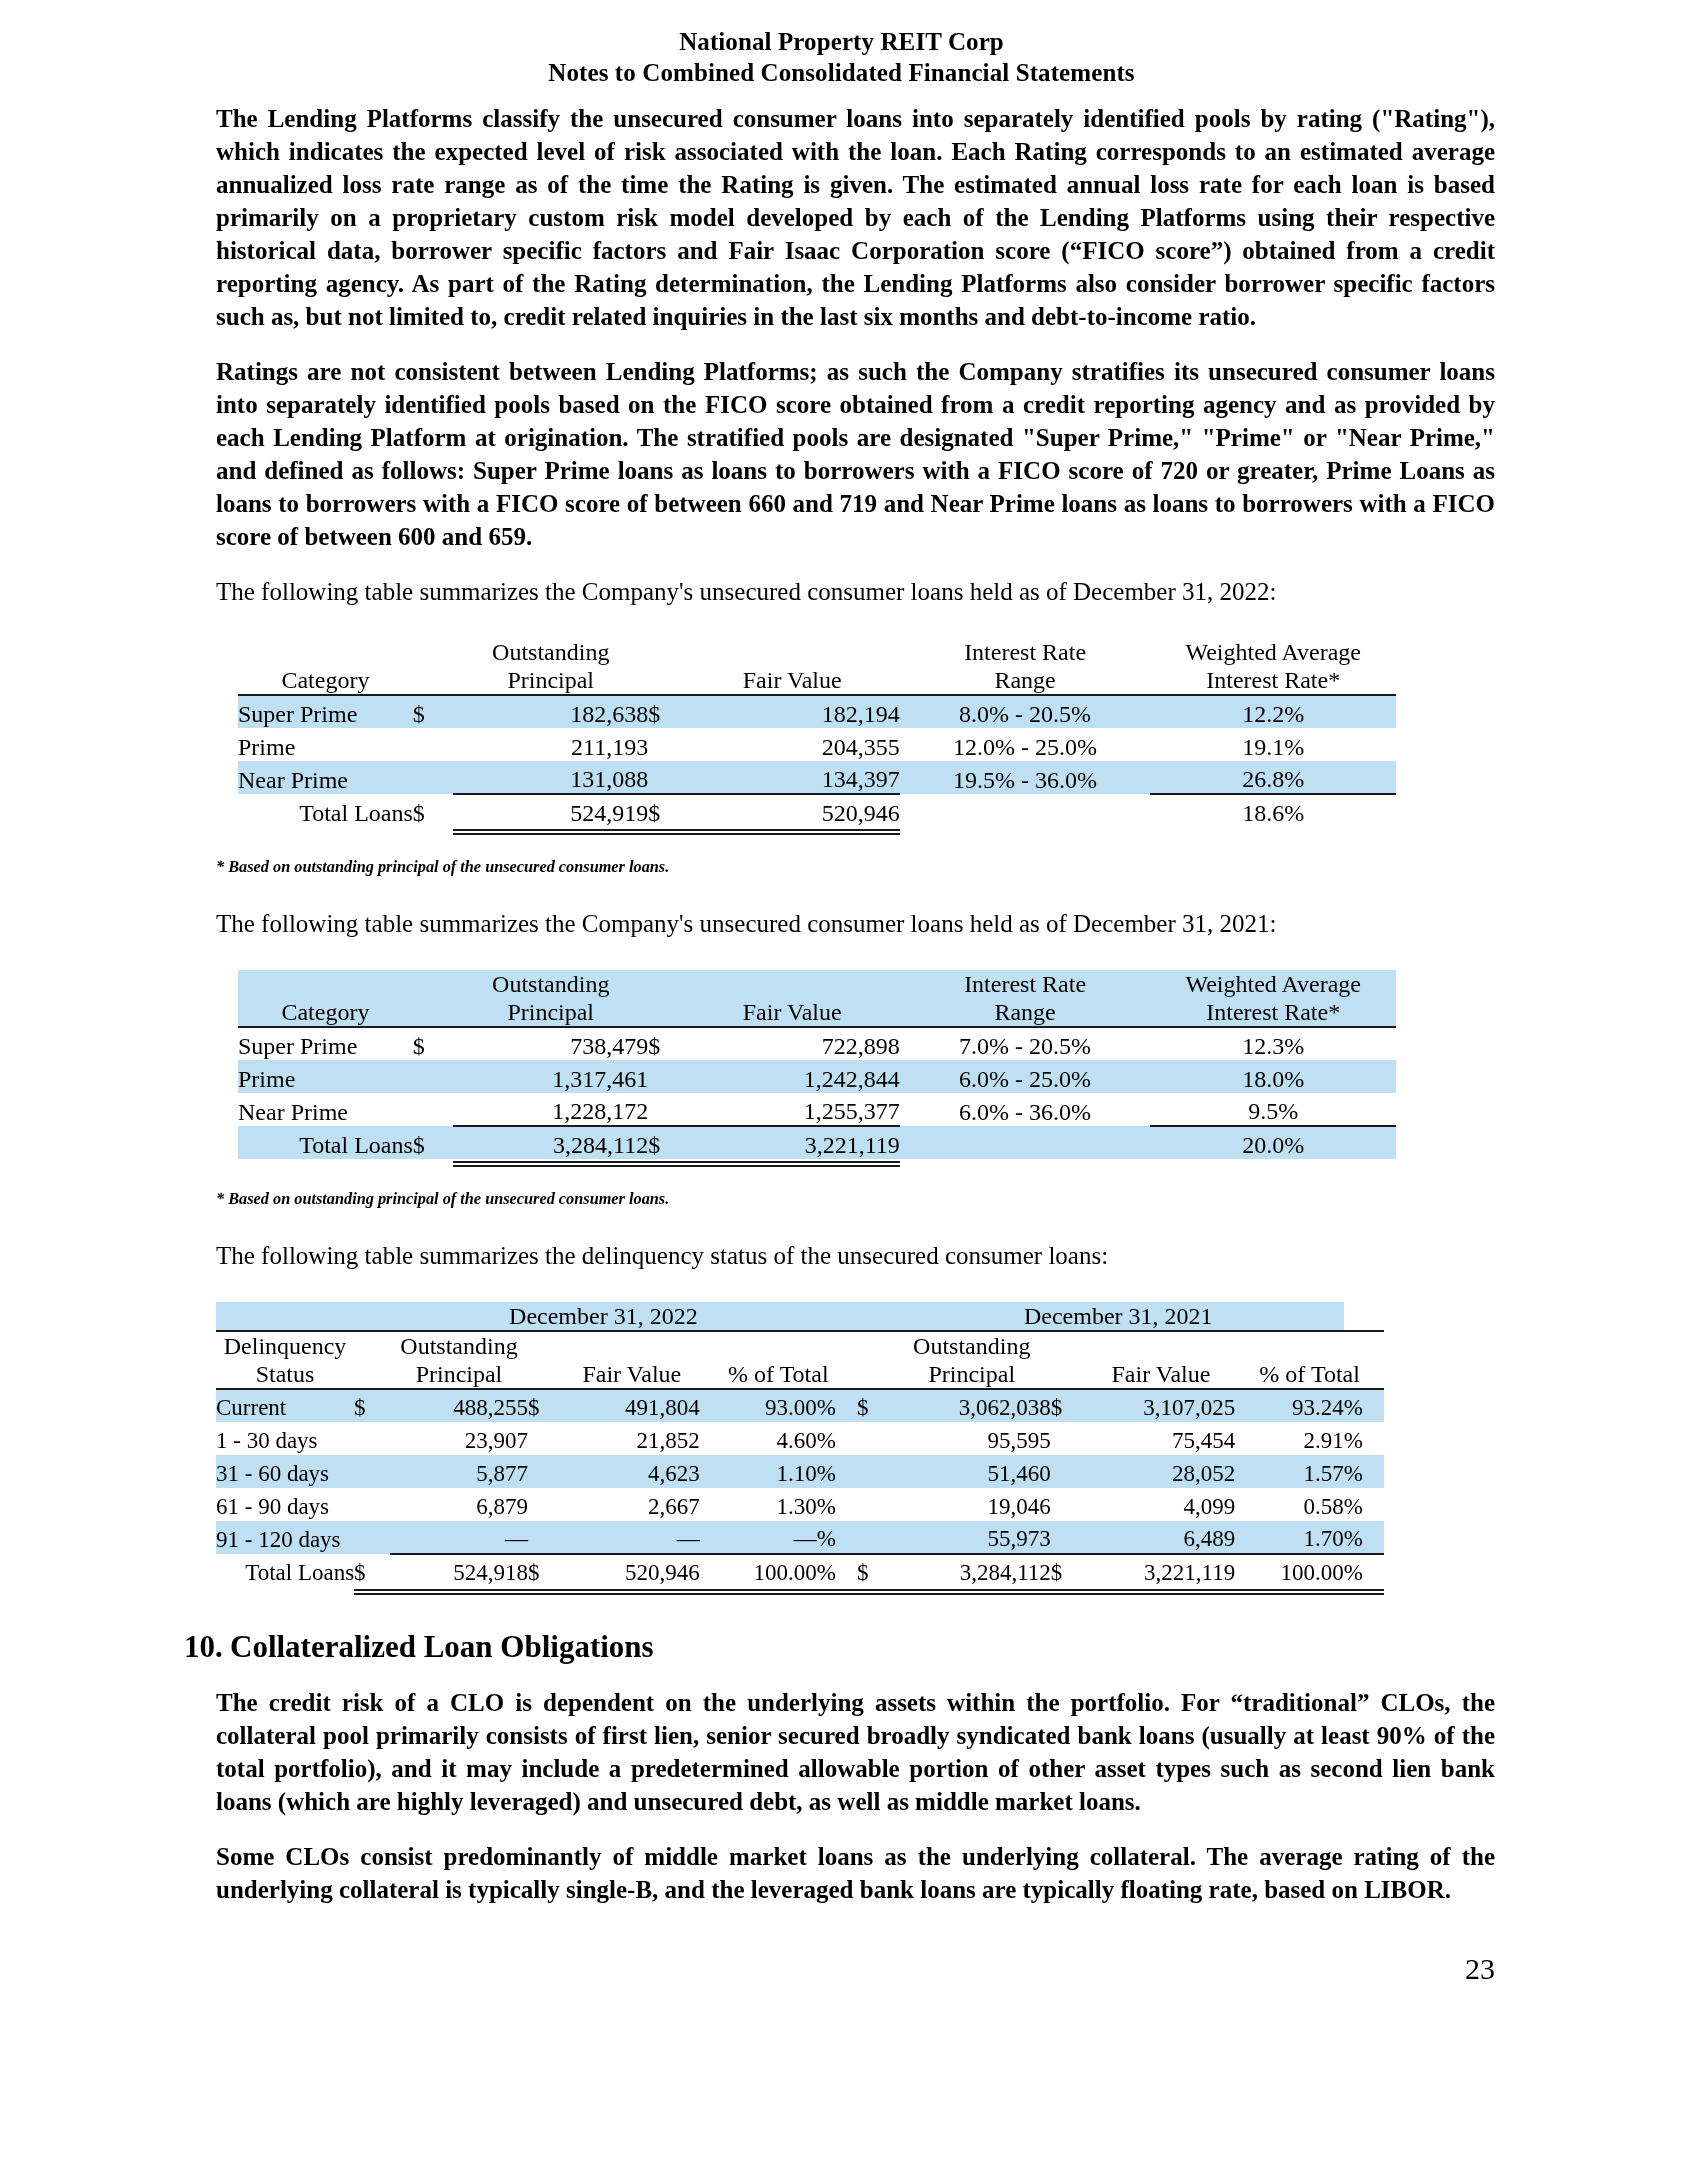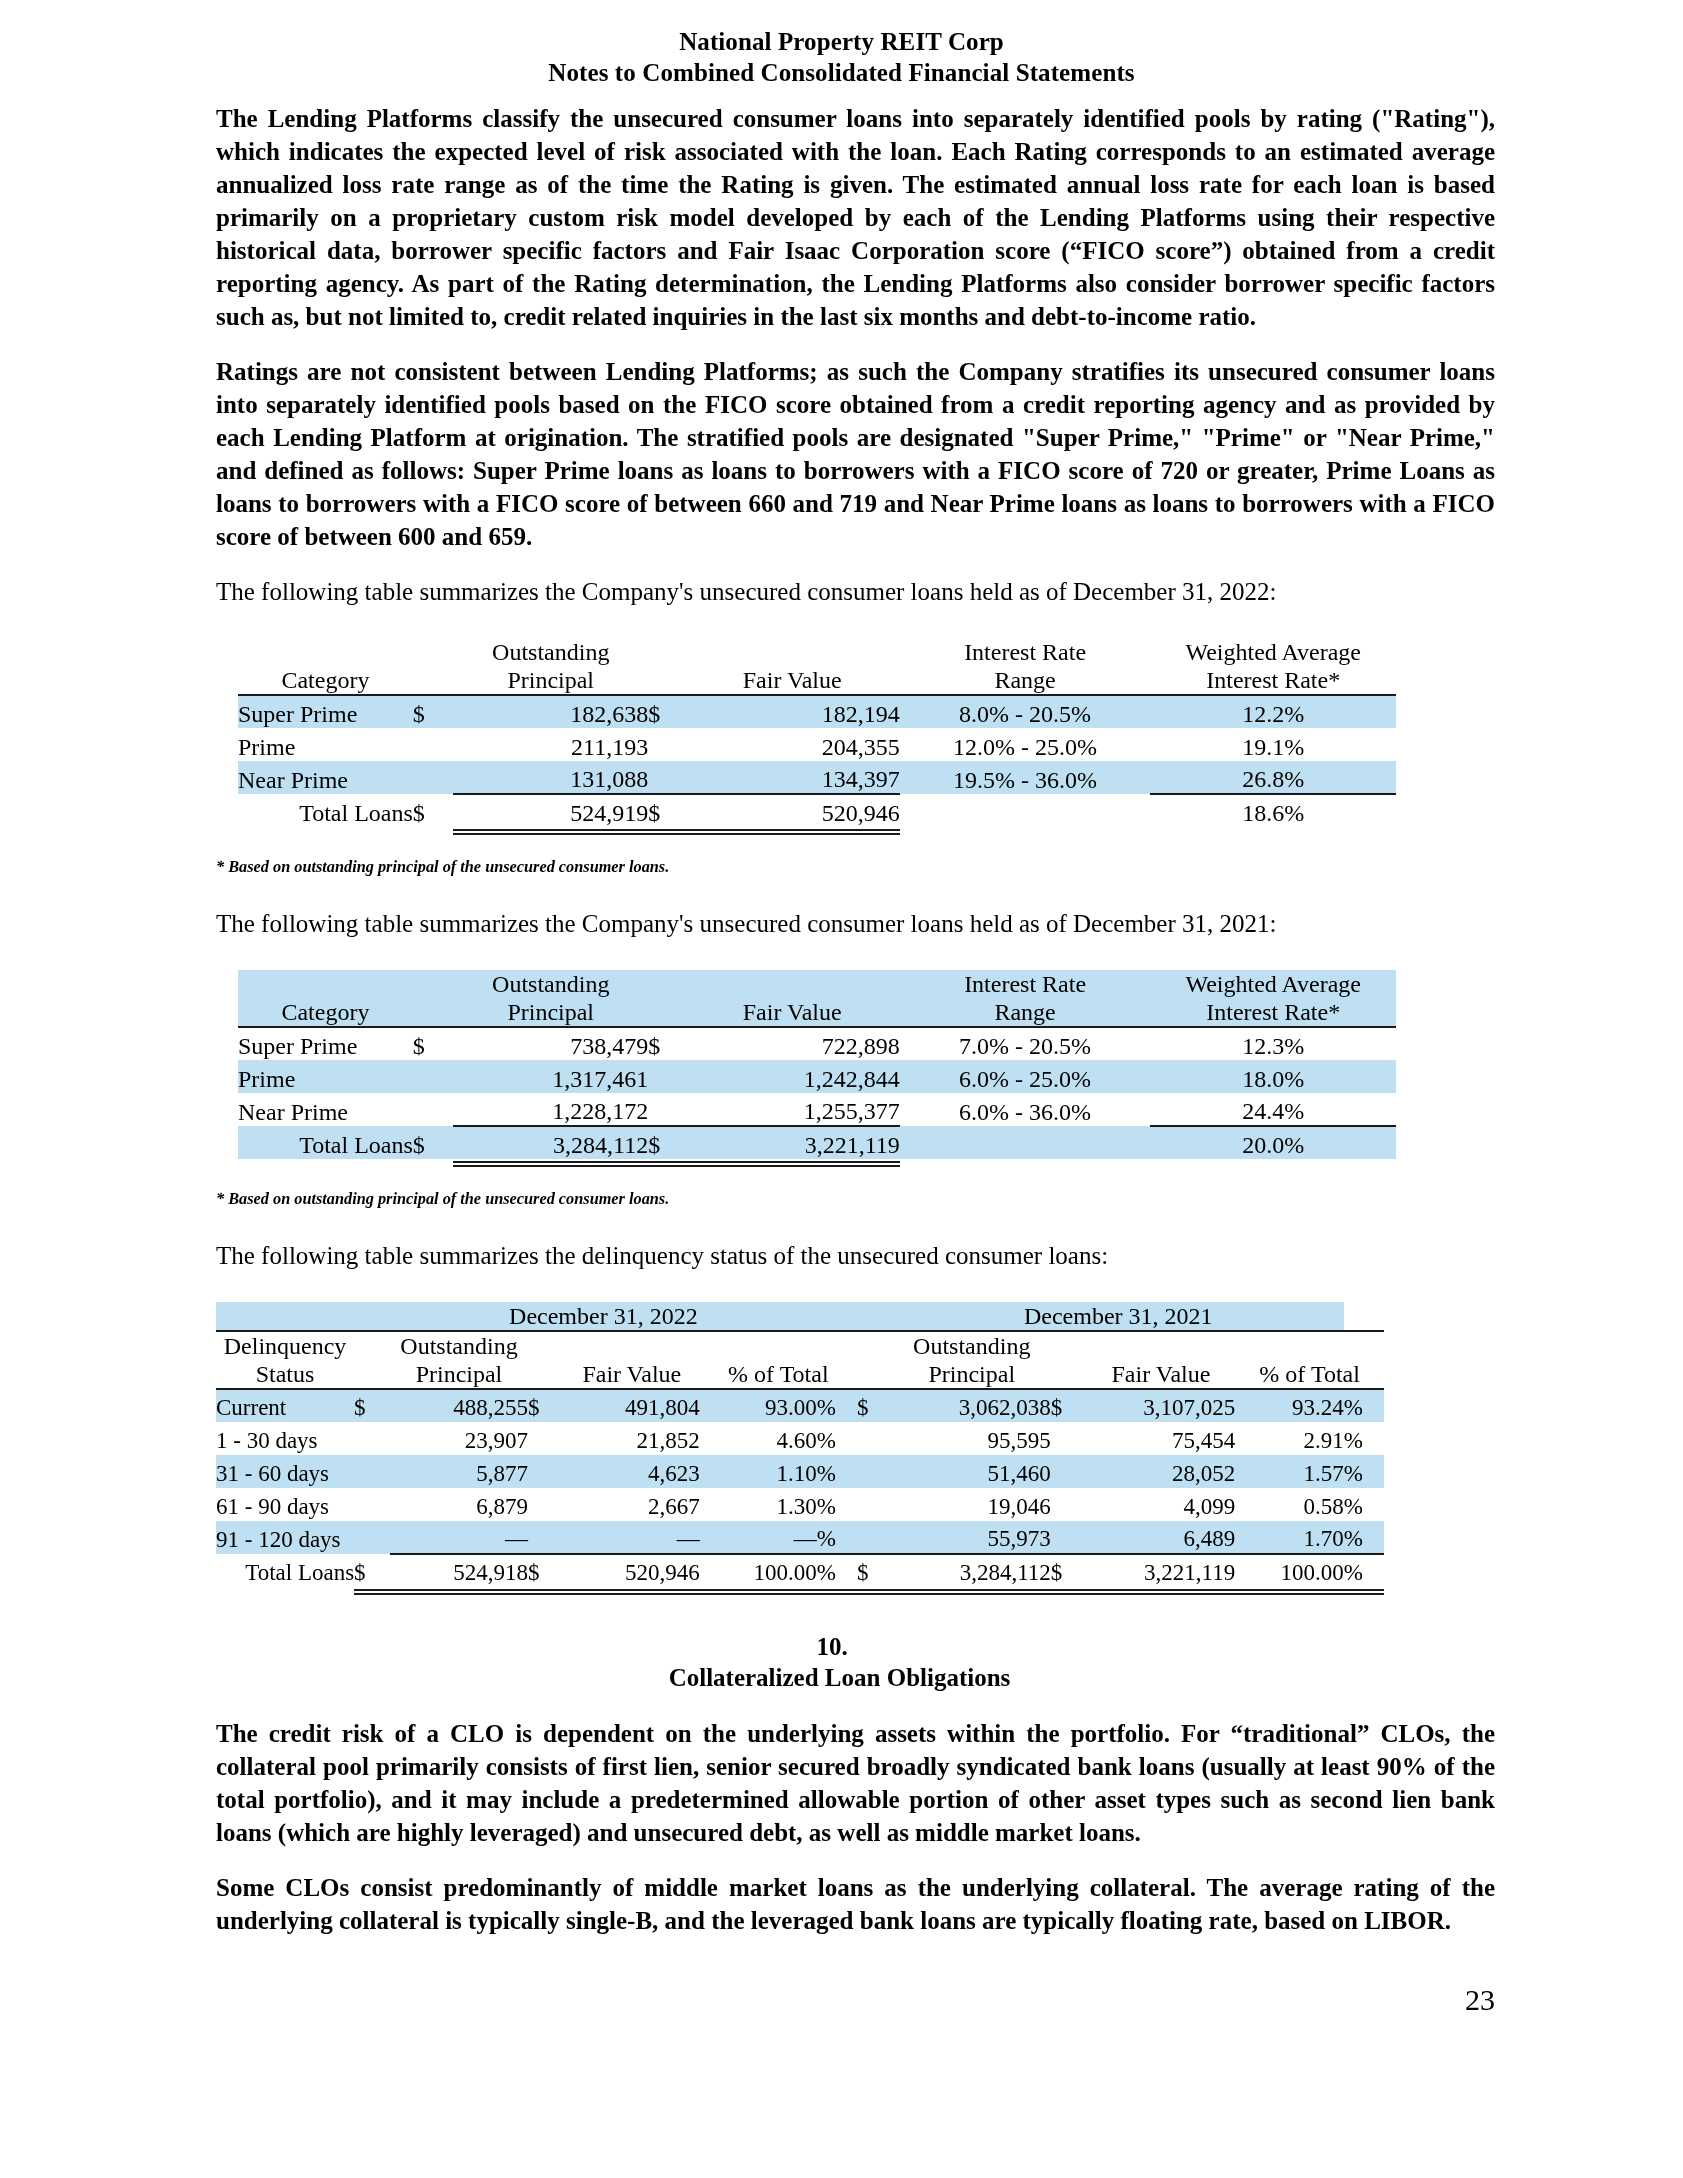--- a/index.html
+++ b/index.html
@@ -63,24 +63,23 @@
 
   
   .dblrule { position:relative; }
   .dblrule:after {
     content:""; position:absolute; left:0; right:0; bottom:-8px;
     border-top:2.5px solid #1a1a1a; border-bottom:2.5px solid #1a1a1a; height:2px;
   }
 
   
   .section-head {
-    display:flex; align-items:center;
-    font-weight:bold; font-size:25px; line-height:31px;
+    display:flex; align-items:flex-end;
+    font-weight:bold; font-size:31px; line-height:31px;
     margin:0 0 0 0;
-    flex-direction:column;
   }
   .section-head .num-col { width:46px; flex:none; text-align:left; padding-left:0; }
 
   .pagenum { text-align:right; font-size:30px; margin-top:46px; }
 
   .spacer-sm { height:18px; }
   .spacer-md { height:30px; }
 </style>
 </head>
 <body>
@@ -237,21 +236,21 @@
           <td class="cell ctr">6.0% - 25.0%</td>
           <td class="cell ctr">18.0%</td>
         </tr>
         <tr class="rowh">
           <td class="cell lbl">Near Prime</td>
           <td class="cell cur"></td>
           <td class="cell num bb">1,228,172</td>
           <td class="cell cur bb"></td>
           <td class="cell num bb">1,255,377</td>
           <td class="cell ctr">6.0% - 36.0%</td>
-          <td class="cell ctr bb">24.4%</td>
+          <td class="cell ctr bb">9.5%</td>
         </tr>
         <tr class="rowh blue">
           <td class="cell totlabel">Total Loans</td>
           <td class="cell cur tot">$</td>
           <td class="cell num tot dblrule">3,284,112</td>
           <td class="cell cur tot dblrule">$</td>
           <td class="cell num tot dblrule">3,221,119</td>
           <td class="cell ctr"></td>
           <td class="cell ctr tot">20.0%</td>
         </tr>

